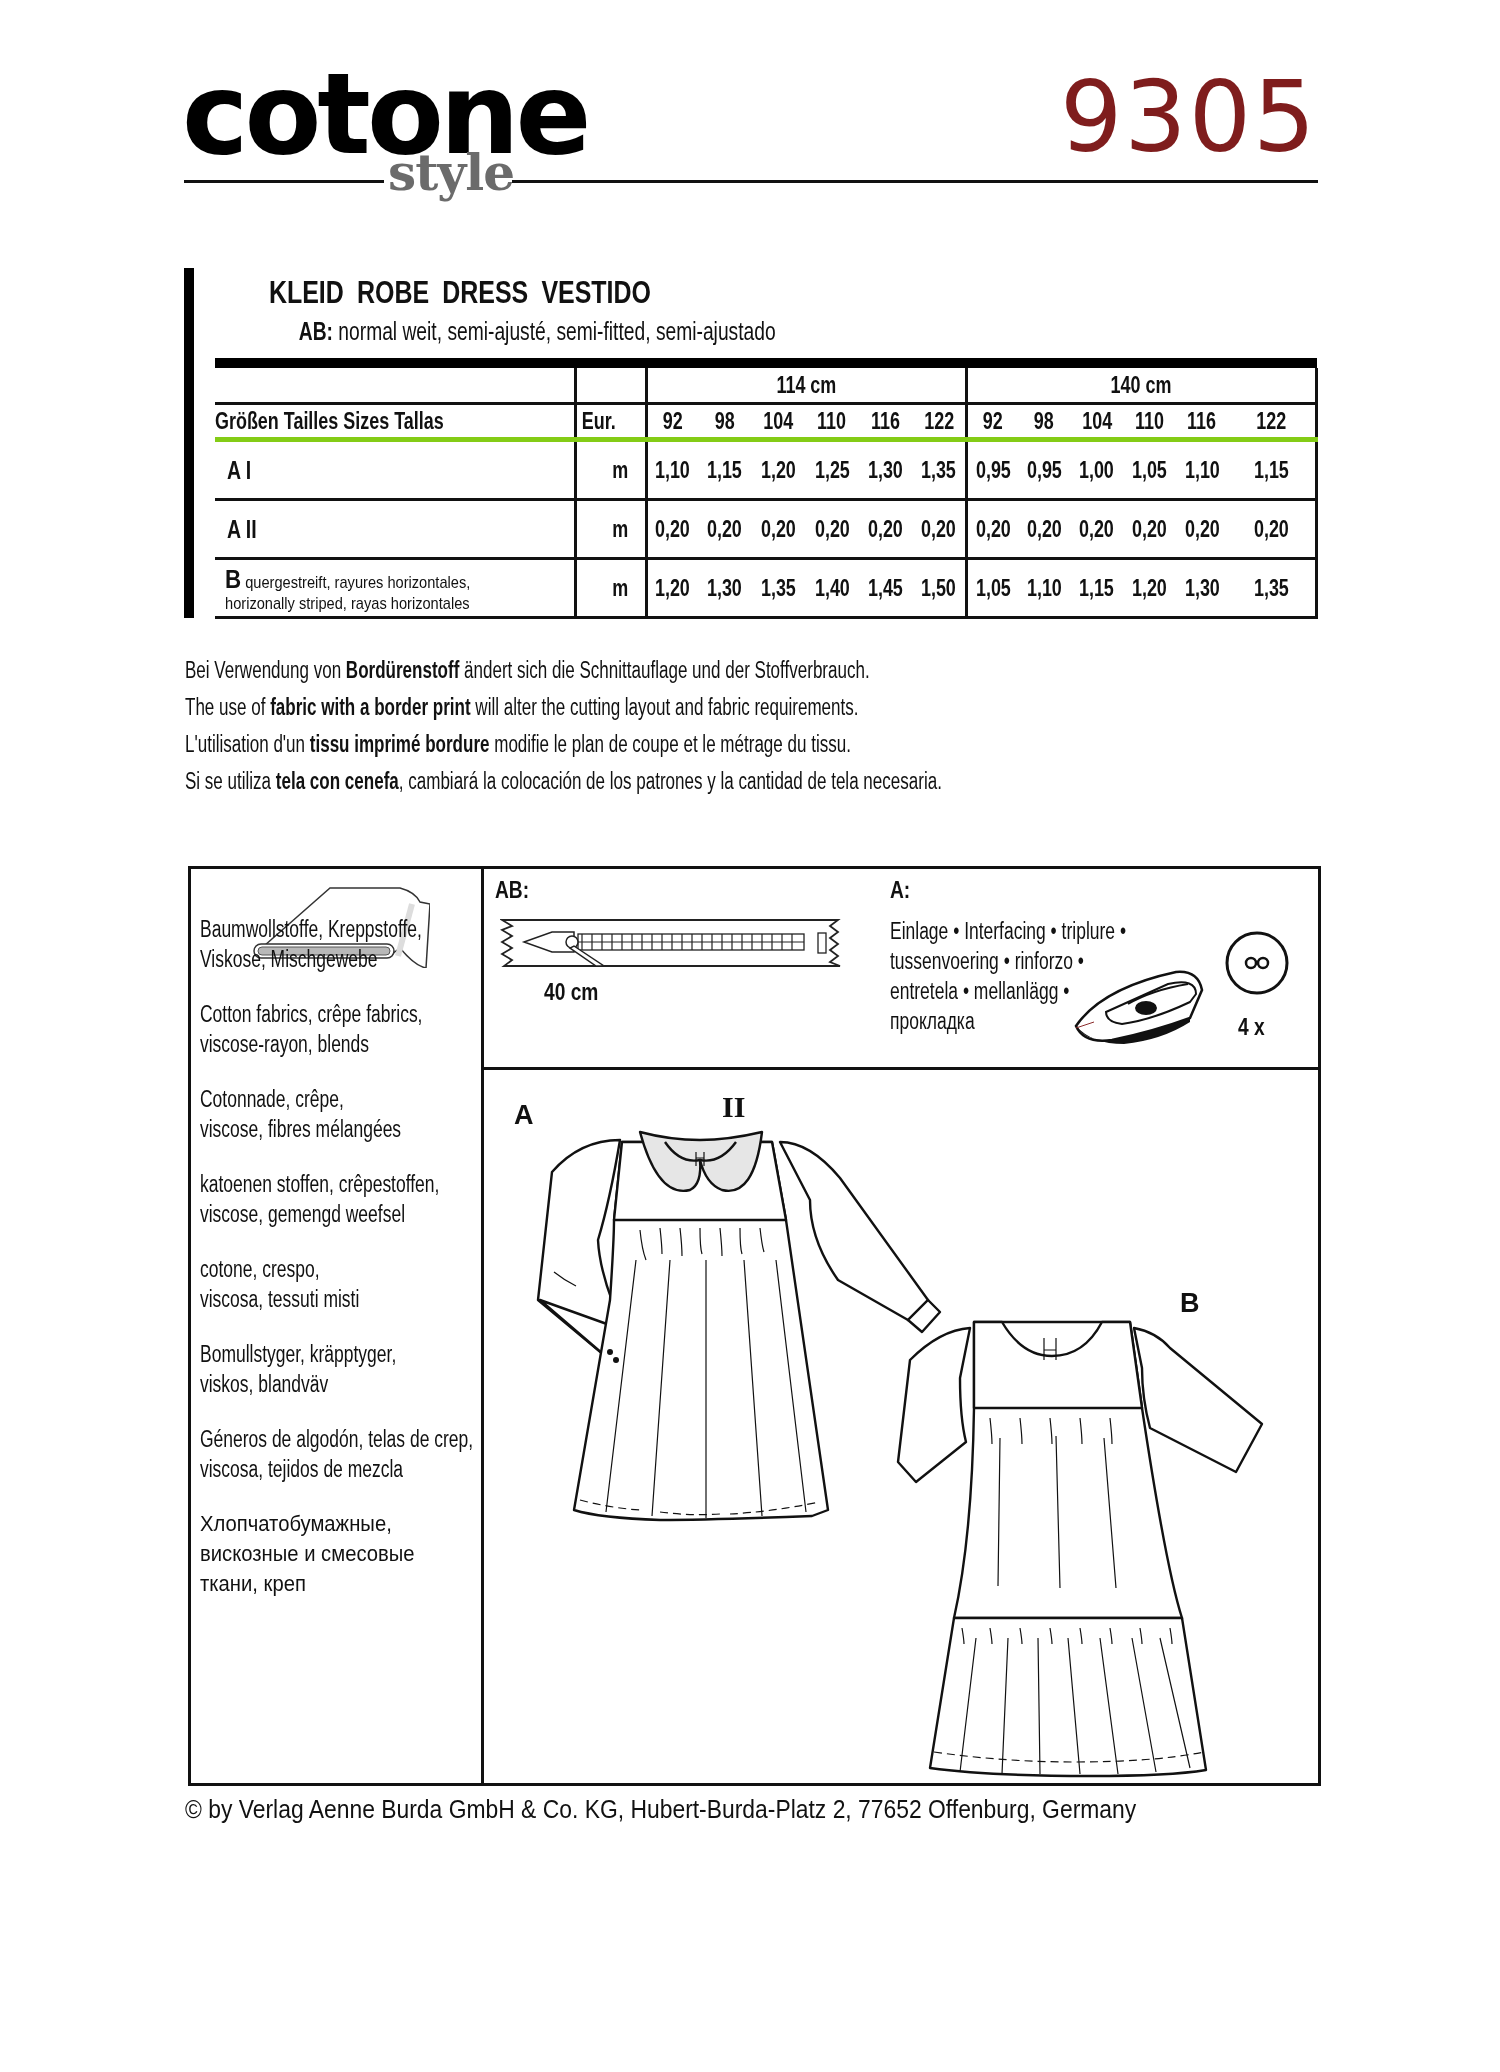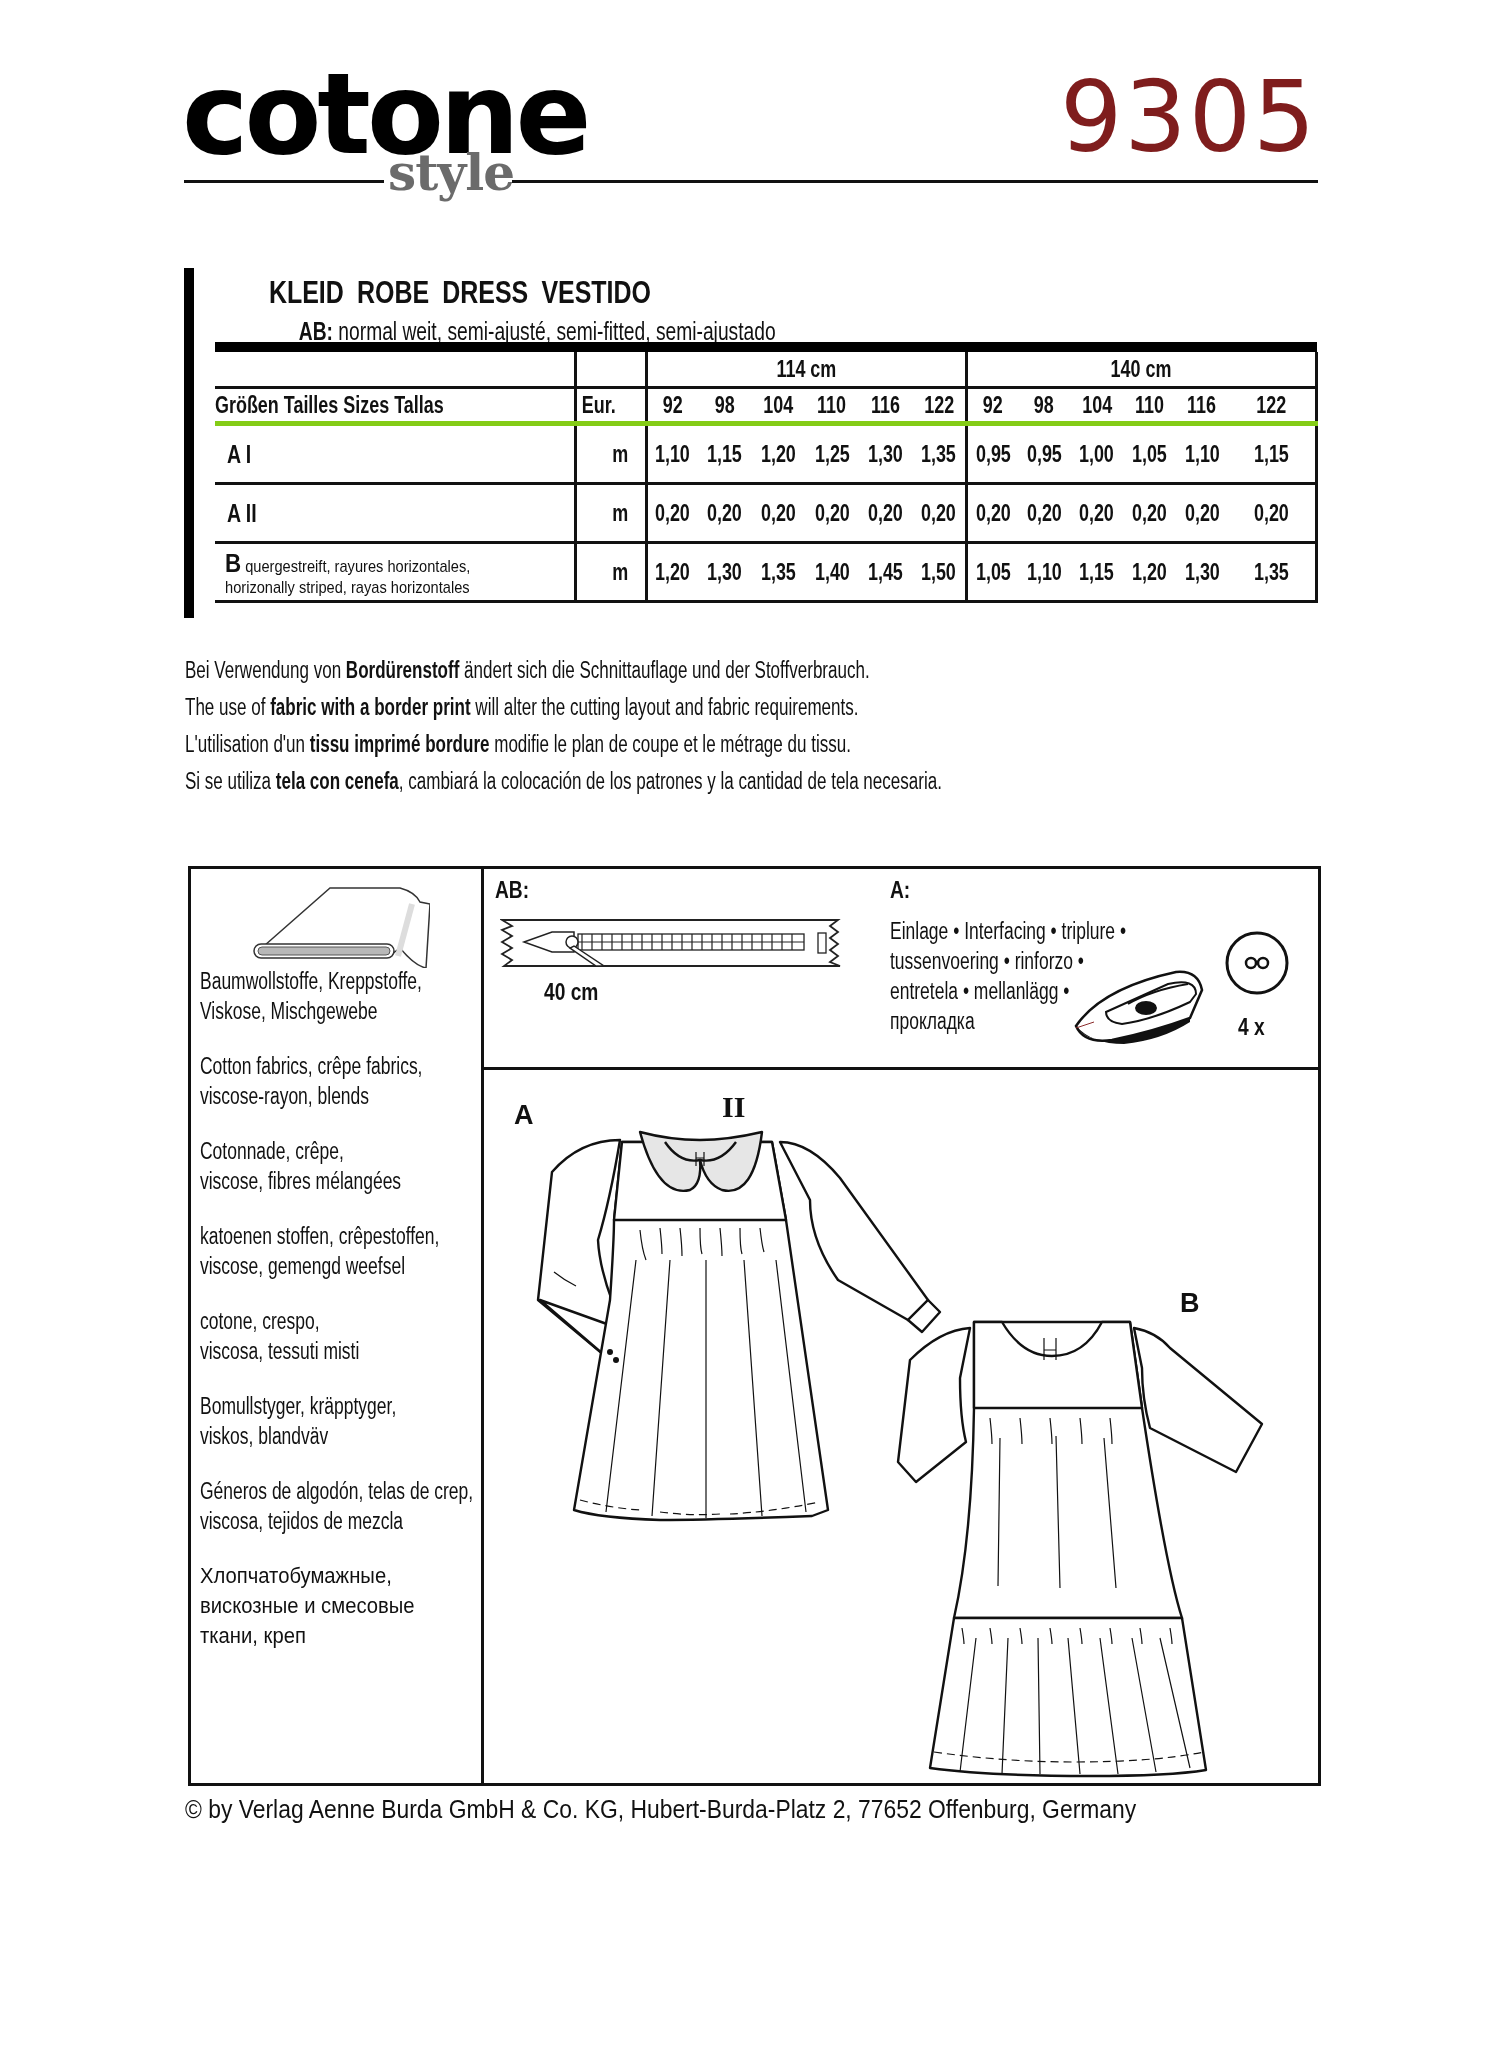--- a/index.html
+++ b/index.html
@@ -13,21 +13,21 @@
   .rule-right { left: 512px; top: 180px; width: 806px; height: 3px; background: #111; }
   .pattern-number { left: 1060px; top: 68px; font-family: "DejaVu Sans", sans-serif; font-size: 98px; color: #7f1d1d; letter-spacing: 2px; line-height: 1; }
 
   
   .side-bar { left: 184px; top: 268px; width: 10px; height: 350px; background: #000; }
   .title { left: 215px; top: 274px; font-size: 32px; font-weight: bold; letter-spacing: 0px; transform: scaleX(0.78); white-space: nowrap; word-spacing: 8px; }
   .subtitle { left: 215px; top: 316px; font-size: 26px; transform: scaleX(0.74); white-space: nowrap; }
   .subtitle b { font-weight: bold; }
 
   
-  table.yardage { position: absolute; left: 215px; top: 342px; width: 1103px; border-collapse: collapse; table-layout: fixed; }
+  table.yardage { position: absolute; left: 215px; top: 358px; width: 1103px; border-collapse: collapse; table-layout: fixed; }
   table.yardage td { padding: 0; text-align: center; font-family: "Liberation Sans", sans-serif; font-weight: bold; font-size: 23px; white-space: nowrap; overflow: visible; }
   .topbar td { height: 10px; background: #000; }
   .row-width td { height: 34px; border-bottom: 3px solid #111; }
   .row-sizes td { height: 32px; border-bottom: 5px solid #84cc16; }
   .row-data td { height: 56px; border-bottom: 3px solid #111; }
   .vsep { border-left: 3px solid #111; }
   .vsep-right { border-right: 3px solid #111; }
   .lbl-left { text-align: left !important; }
   .sq { display: inline-block; transform: scaleX(0.78); transform-origin: center; }
   .sq-left { display: inline-block; transform: scaleX(0.78); transform-origin: left center; }
@@ -38,21 +38,21 @@
   
   .notes { left: 185px; top: 652px; }
   .note-line { font-size: 23px; height: 37px; line-height: 37px; white-space: nowrap; transform: scaleX(0.74); transform-origin: left center; }
   .note-line b { font-weight: bold; }
 
   
   .panel { left: 188px; top: 866px; width: 1127px; height: 914px; border: 3px solid #111; }
   .panel-divider { left: 481px; top: 866px; width: 3px; height: 917px; background: #111; }
   .panel-hrule { left: 484px; top: 1067px; width: 834px; height: 3px; background: #111; }
 
-  .fabric-list { left: 200px; top: 966px; width: 270px; }
+  .fabric-list { left: 200px; top: 914px; width: 270px; }
   .fabric-group { margin-bottom: 25px; }
   .fabric-line { font-size: 23px; line-height: 30px; white-space: nowrap; transform: scaleX(0.76); transform-origin: left center; }
   .fabric-ru .fabric-line { transform: scaleX(0.92); font-size: 22px; }
 
   .notion-label { font-size: 24px; font-weight: bold; transform: scaleX(0.8); transform-origin: left center; }
   .zip-label { left: 495px; top: 876px; }
   .zip-len { left: 544px; top: 978px; font-size: 24px; font-weight: bold; transform: scaleX(0.8); transform-origin: left center; }
   .a-label { left: 890px; top: 876px; }
   .interfacing { left: 890px; top: 916px; }
   .interfacing .il { font-size: 23px; line-height: 30px; white-space: nowrap; transform: scaleX(0.76); transform-origin: left center; }

